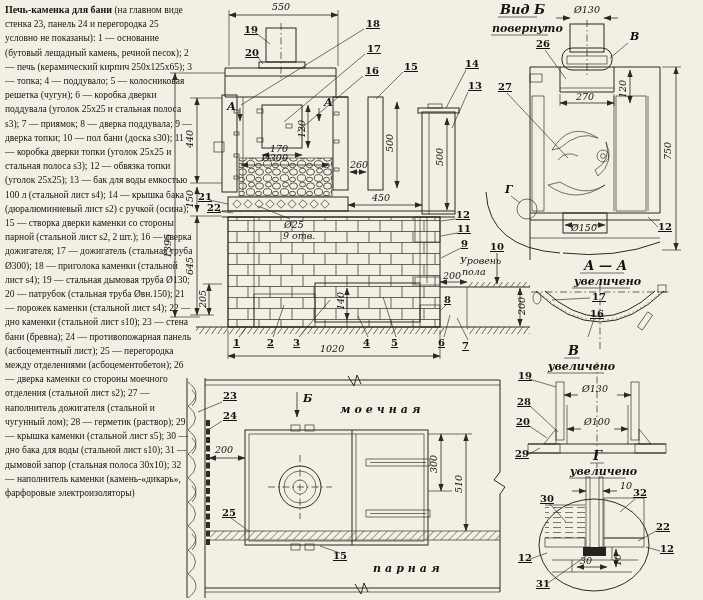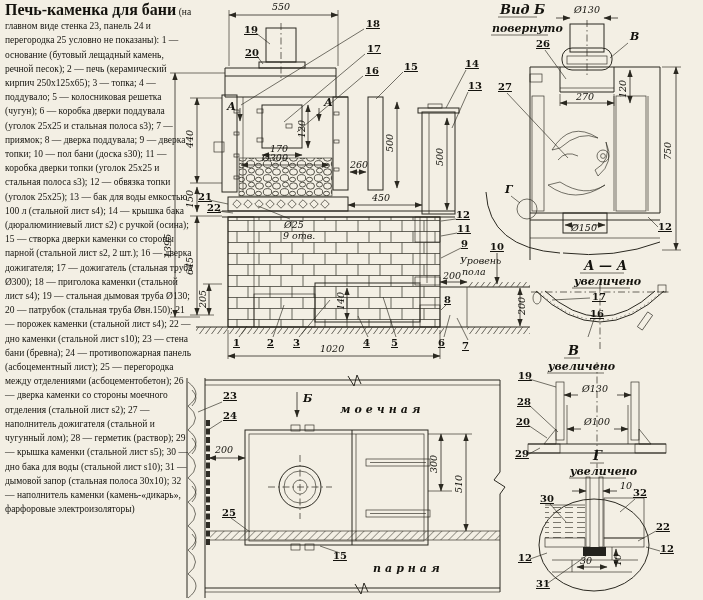--- a/index.html
+++ b/index.html
@@ -1,20 +1,20 @@
 <!DOCTYPE html>
 <html><head>
 <meta charset="utf-8">
 <style>
   html,body{margin:0;padding:0}
   body{width:703px;height:600px;position:relative;background:#f3efe4;overflow:hidden;
        font-family:"Liberation Serif",serif;color:#1c1b16}
   #legend{position:absolute;left:5px;top:3px;width:188px;font-size:9.5px;line-height:14.2px;
           text-align:left;color:#14130e}
-  #legend b{font-size:16px}
+  #legend b{font-size:10px}
   svg{position:absolute;left:0;top:0}
   .ln{stroke:#2b2921;stroke-width:1;fill:none}
   .tn{stroke:#2b2921;stroke-width:.65;fill:none}
   .dl{stroke:#2b2921;stroke-width:.8;fill:none}
   .dash{stroke:#2b2921;stroke-width:.7;fill:none;stroke-dasharray:7 3 1.5 3}
   .dim{font:italic 9.5px "DejaVu Serif",serif;fill:#14130e}
   .co{font:bold 10px "DejaVu Serif",serif;fill:#14130e;text-decoration:underline}
   .cl{font:bold italic 11px "DejaVu Serif",serif;fill:#14130e}
   .vt{font:bold italic 13px "DejaVu Serif",serif;fill:#14130e}
   .vs{font:bold italic 11px "DejaVu Serif",serif;fill:#14130e}

